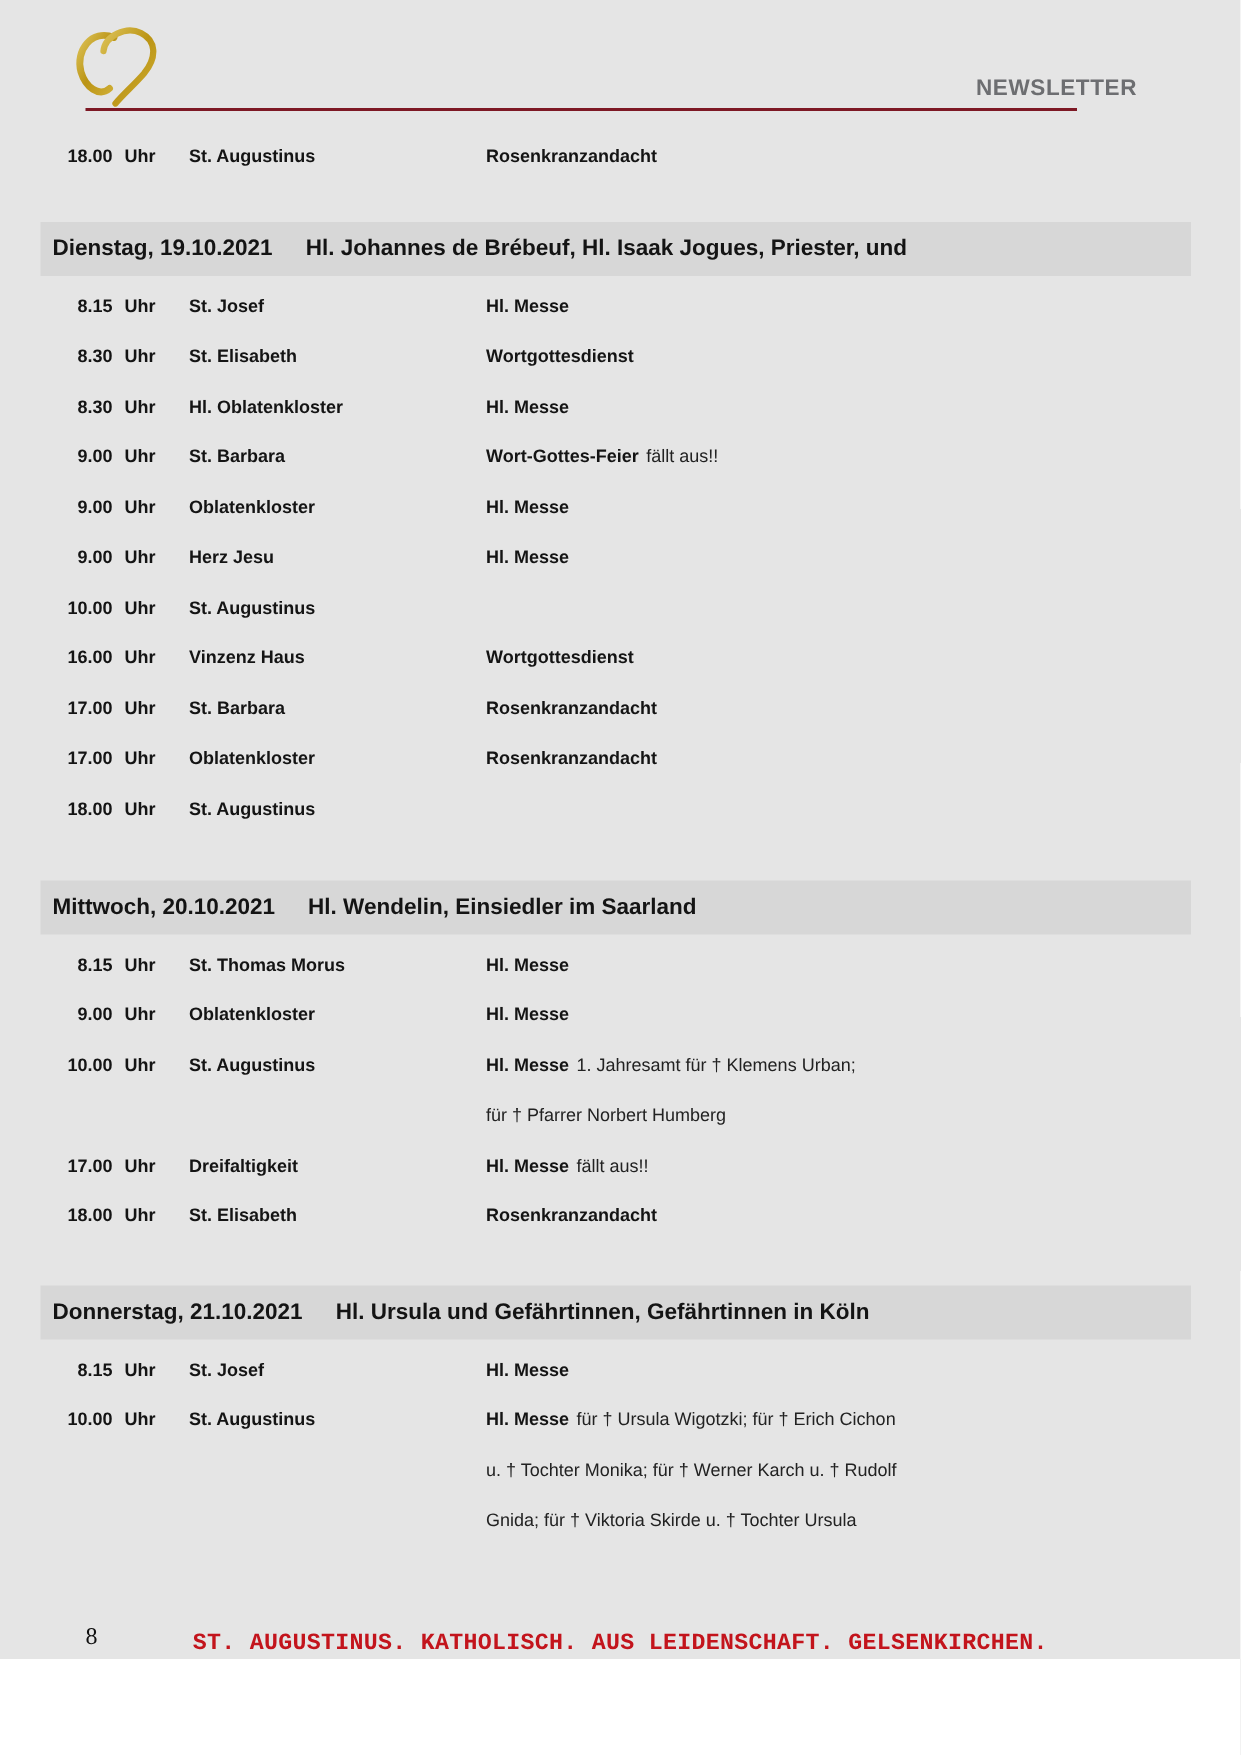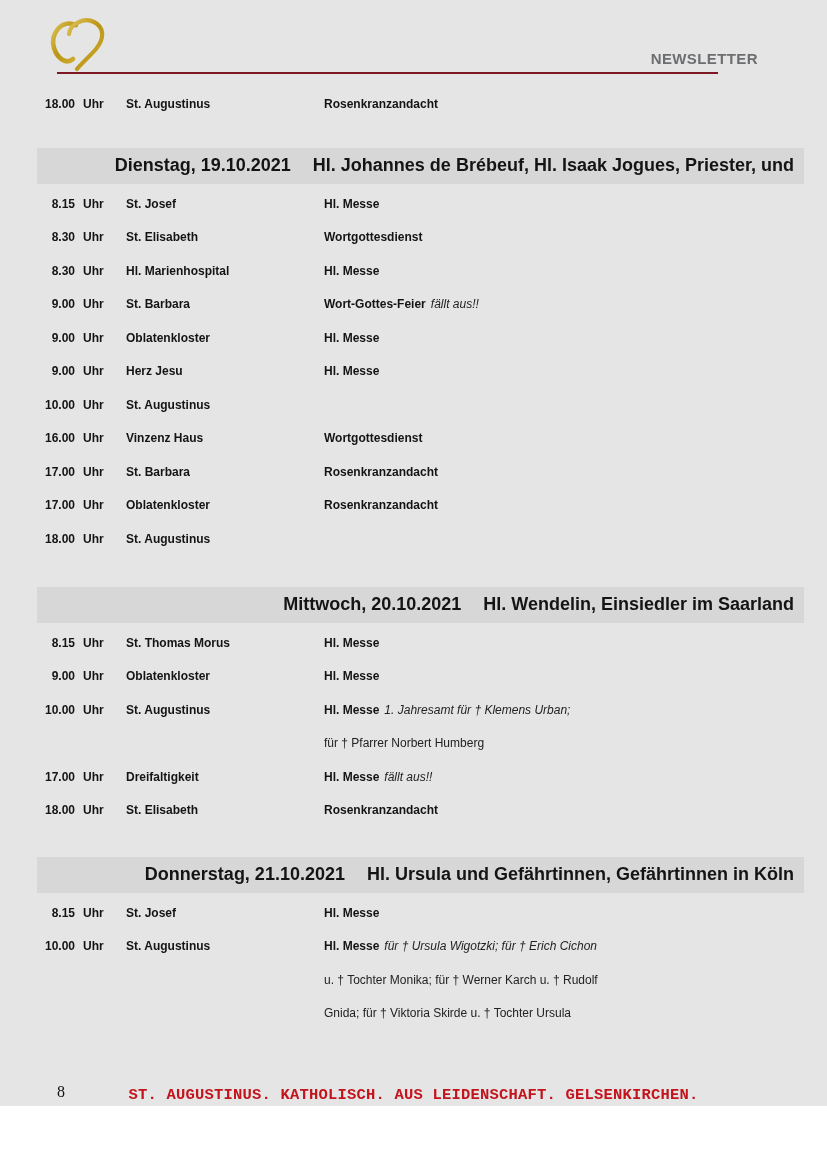--- a/index.html
+++ b/index.html
@@ -22,32 +22,31 @@
   
   .row {
     display:grid;
     grid-template-columns:50px 35px 190px 1fr;
     column-gap:8px;
     margin-left:25px; margin-right:30px;
     line-height:33.5px;
     font-size:12px; font-weight:700;
   }
   .row .time { text-align:right; }
-  .svc .note { font-weight:400; margin-left:5px; color:#222;font-style:italic; }
+  .svc .note { font-weight:400; margin-left:5px; color:#222; }
   .svc .note-line { display:block; font-weight:400; color:#222; }
   .top-row { margin-top:3px; }
   
   .banner {
-    margin-left:37px;
+    margin-left:27px;
     width:767px; box-sizing:border-box;
     background:#d7d7d7;
-    font-size:18px; font-weight:700; color:#141414;
+    font-size:15px; font-weight:700; color:#141414;
     line-height:33.5px;
     padding:1px 10px 1px 8px;
-    text-align:right;
   }
   .banner .desc { margin-left:22px; }
   .banner .desc2 { display:block; }
   .banner-1 { margin-top:26.5px; }
   .banner-2 { margin-top:31px; }
   .banner-3 { margin-top:29.5px; }
   .rows { margin-top:4px; }
   
   .footer { position:absolute; top:1080px; left:0; width:827px; height:30px; }
   .pageno {
@@ -104,21 +103,21 @@
     </div>
     <div class="row">
       <span class="time">8.30</span>
       <span>Uhr</span>
       <span>St. Elisabeth</span>
       <span class="svc"><b>Wortgottesdienst</b></span>
     </div>
     <div class="row">
       <span class="time">8.30</span>
       <span>Uhr</span>
-      <span>Hl. Marienhospital</span>
+      <span>Hl. Oblatenkloster</span>
       <span class="svc"><b>Hl. Messe</b></span>
     </div>
     <div class="row">
       <span class="time">9.00</span>
       <span>Uhr</span>
       <span>St. Barbara</span>
       <span class="svc"><b>Wort-Gottes-Feier</b><span class="note">fällt aus!!</span></span>
     </div>
     <div class="row">
       <span class="time">9.00</span>

